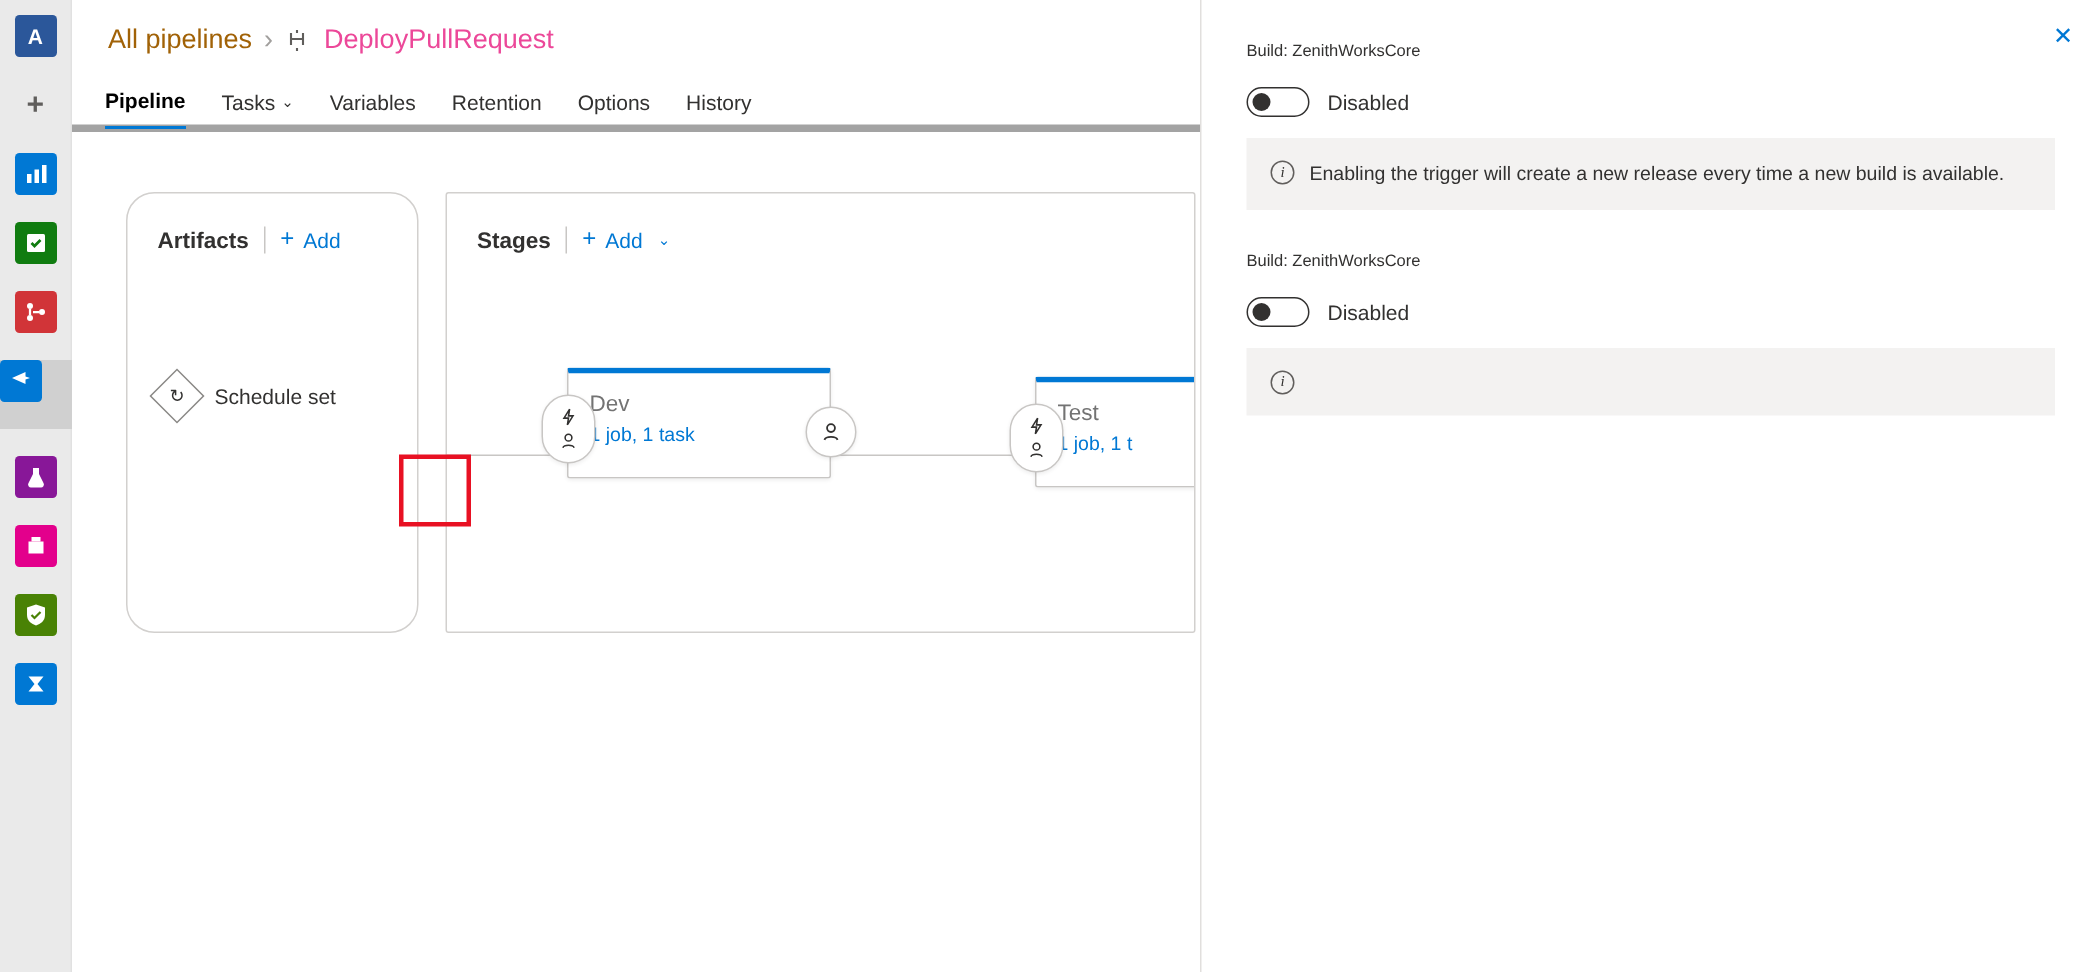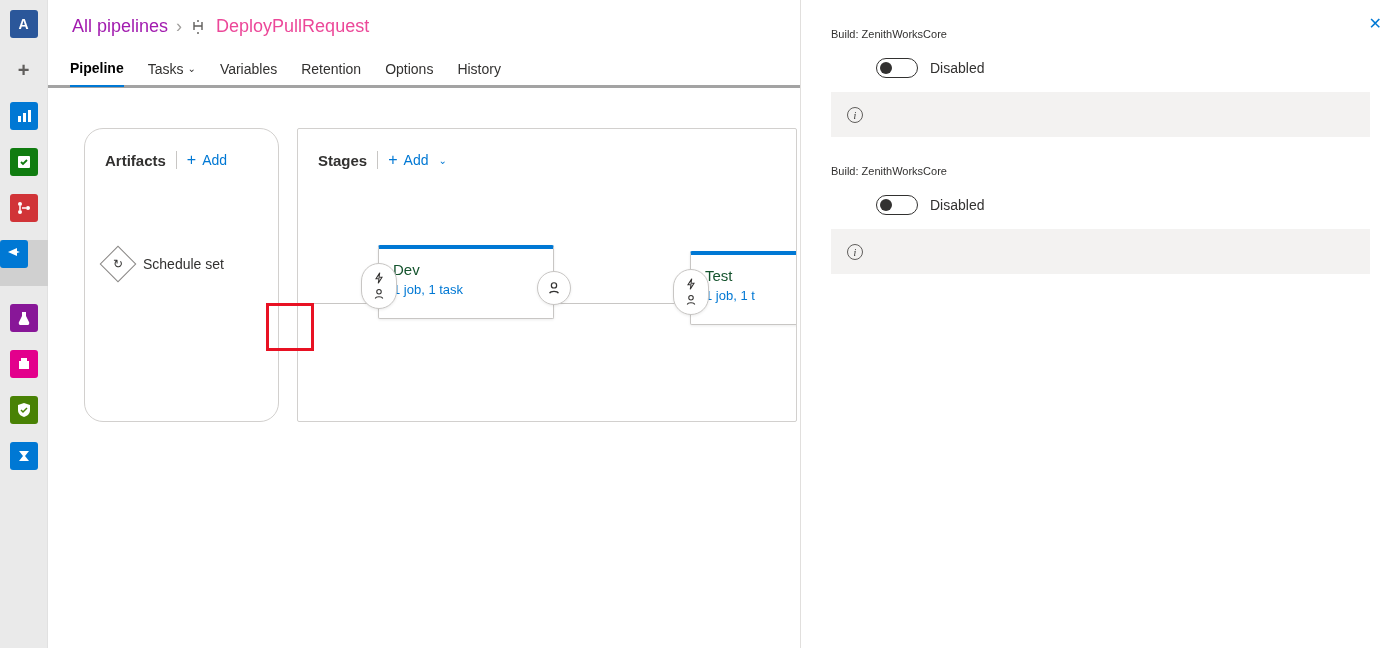--- a/index.html
+++ b/index.html
@@ -43,32 +43,32 @@
   }
   
   .header {
     height: 52px;
     display: flex;
     align-items: center;
     padding: 0 20px 0 24px;
     border-bottom: none;
   }
   .breadcrumb { display:flex; align-items:center; gap: 8px; font-size: 18px; }
-  .bc-link { color: #a21caf; cursor:pointer; }
+  .bc-link { color: #a16207; cursor:pointer; }
   .bc-sep { color: #a19f9d; }
   .bc-icon { width:18px; height:18px; display:inline-flex; align-items:center; }
   .bc-current { color: #ec4899; font-weight: 400; }
   .header-actions { margin-left:auto; display:flex; align-items:center; gap:18px; color:#323130; font-size:14px; }
   .header-action { display:flex; align-items:center; gap:6px; cursor:pointer; }
   .header-action.disabled { color:#a19f9d; }
   .chev { font-size:10px; }
   
   .tabs {
     height: 36px;
-    border-bottom: 3px solid #a3a3a3;
+    border-bottom: 5px solid #a3a3a3;
     display:flex; align-items: center;
     padding-left: 22px;
     gap: 24px;
   }
   .tab { cursor:pointer; height: 36px; display:flex; align-items:center; color:#323130; }
   .tab.active { color:#000; font-weight:600; border-bottom: 2px solid #0078d4; }
   .tab-chev { font-size:10px; margin-left:4px; }
   
   .canvas {
     flex:1;
@@ -146,21 +146,21 @@
     position: absolute;
     border: 1px solid #c8c6c4;
     border-radius: 2px;
     box-shadow: 0 1px 3px rgba(0,0,0,0.08);
     width: 176px;
     height: 74px;
     background:#fff;
     border-top: 4px solid #0078d4;
     padding: 12px 14px;
   }
-  .stage-card .s-name { font-size:15px; color:#14532d; }
+  .stage-card .s-name { font-size:15px; color:#737373; }
   .stage-card .s-sub { color:#0078d4; font-size: 13px; margin-top: 4px; cursor:pointer; }
   .stage-predeploy {
     position:absolute; left:-18px; top:14px;
     width:36px; height:46px;
     border:1px solid #c8c6c4; border-radius:18px;
     background:#fff;
     display:flex; flex-direction:column; align-items:center; justify-content:center; gap:4px;
     font-size: 12px;
     box-shadow: 0 1px 3px rgba(0,0,0,0.08);
   }
@@ -181,21 +181,21 @@
     width: 596px;
     height: 100%;
     background:#fff;
     border-left: 1px solid #e1dfdd;
     padding: 28px 26px 20px 30px;
     z-index: 10;
   }
   .close-x { position:absolute; right:14px; top:14px; color:#0078d4; cursor:pointer; font-size:16px; }
   .fly-h2 { font-size: 20px; font-weight:400; margin-bottom: 6px; }
   .fly-sub { font-size: 11px; color:#323130; margin-bottom: 18px; }
-  .toggle-row { display:flex; align-items:center; gap:12px; margin-bottom:14px;margin-left:45px; }
+  .toggle-row { display:flex; align-items:center; gap:12px; margin-bottom:14px; }
   .toggle {
     width: 42px; height:20px;
     border:1px solid #323130; border-radius: 10px;
     position:relative;
   }
   .toggle .knob {
     width:12px; height:12px; border-radius:50%;
     background:#323130; position:absolute; left:3px; top:3px;
   }
   .info-box {
@@ -397,20 +397,21 @@
 
     <div class="fly-sub">Build: ZenithWorksCore</div>
     <div class="toggle-row">
       <div class="toggle">
           <div class="knob"></div>
         </div>
       <span>Disabled</span>
     </div>
     <div class="info-box">
       <span class="info-icon">i</span>
+      <span>Enabling the trigger will create a new release every time a new build is available.</span>
     </div>
 
     <div class="fly-sub">Build: ZenithWorksCore</div>
     <div class="toggle-row">
       <div class="toggle">
           <div class="knob"></div>
         </div>
       <span>Disabled</span>
     </div>
     <div class="info-box">

